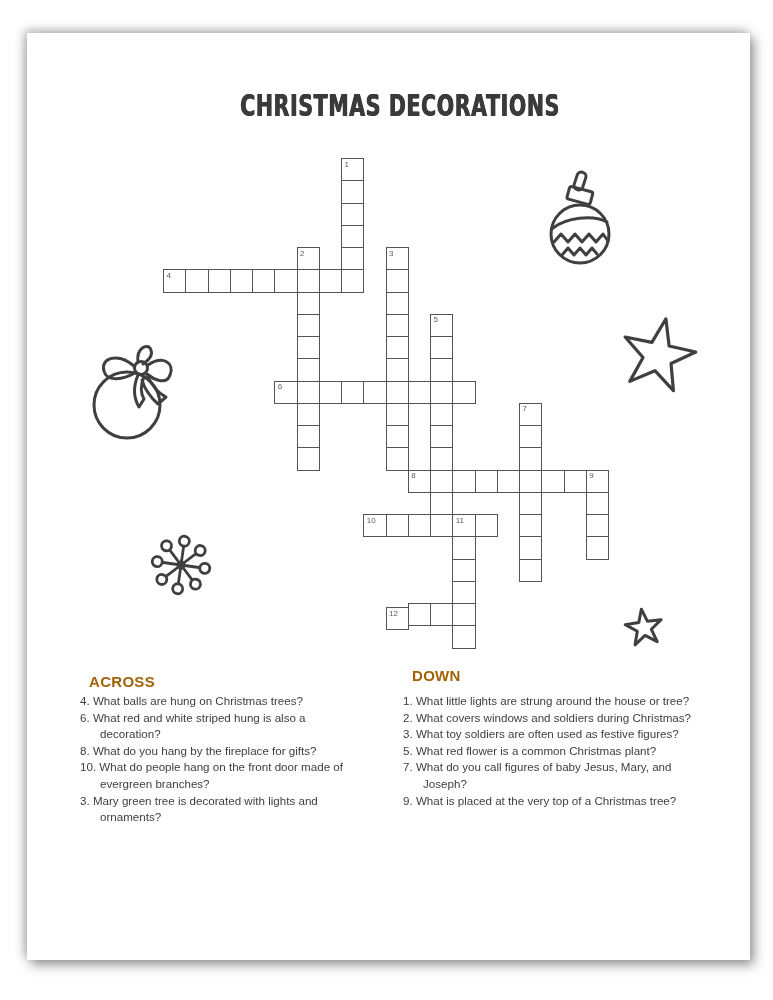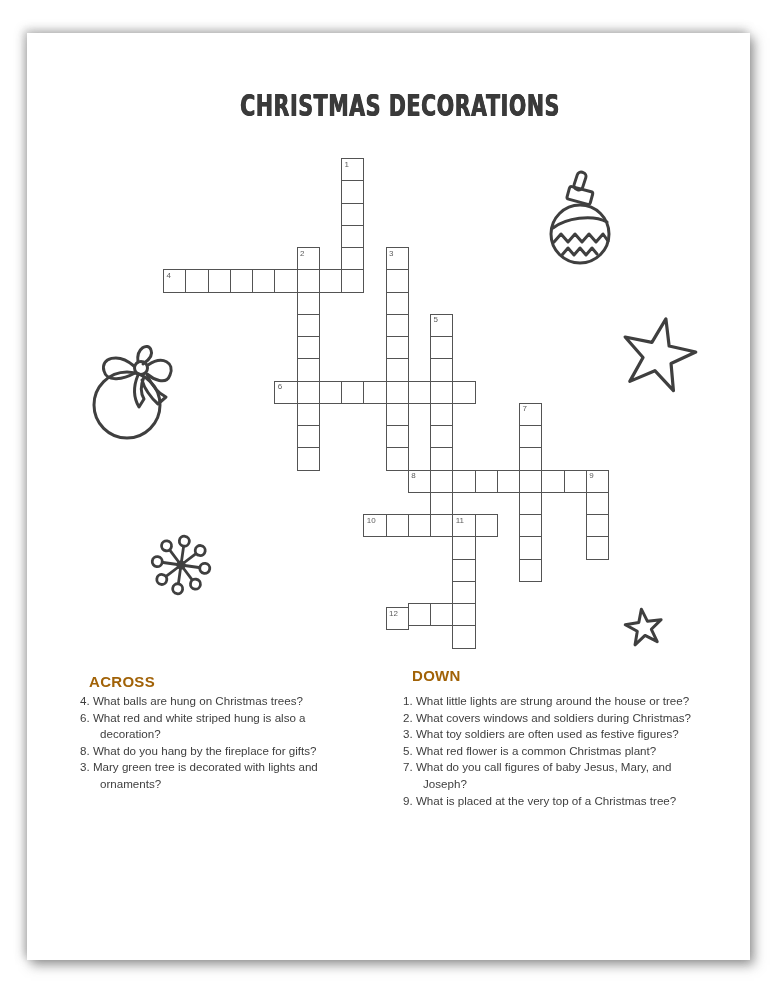--- a/index.html
+++ b/index.html
@@ -209,20 +209,21 @@
 
   <svg class="deco" style="left:595px;top:572px" width="44" height="46" viewBox="0 0 44 46">
     <path d="M22,4 L26.4,16.9 L40.1,17.1 L29.1,25.3 L33.2,38.4 L22,30.5 L10.8,38.4 L14.9,25.3 L3.9,17.1 L17.6,16.9 Z" stroke-width="3" transform="rotate(-8 22 23)"></path>
   </svg>
 
   <h2 class="clue-heading" style="left:53px;top:631px">ACROSS</h2>
   <div class="clue-list" style="left:53px;top:660px;width:288px">
       <div class="clue"><span>4. </span><span>What balls are hung on Christmas trees?</span></div>
       <div class="clue"><span>6. </span><span>What red and white striped hung is also a decoration?</span></div>
       <div class="clue"><span>8. </span><span>What do you hang by the fireplace for gifts?</span></div>
+      <div class="clue"><span>10. </span><span>What do people hang on the front door made of evergreen branches?</span></div>
       <div class="clue"><span>3. </span><span>Mary green tree is decorated with lights and ornaments?</span></div>
     </div>
 
   <h2 class="clue-heading" style="left:376px;top:625px">DOWN</h2>
   <div class="clue-list" style="left:376px;top:660px;width:306px">
       <div class="clue"><span>1. </span><span>What little lights are strung around the house or tree?</span></div>
       <div class="clue"><span>2. </span><span>What covers windows and soldiers during Christmas?</span></div>
       <div class="clue"><span>3. </span><span>What toy soldiers are often used as festive figures?</span></div>
       <div class="clue"><span>5. </span><span>What red flower is a common Christmas plant?</span></div>
       <div class="clue"><span>7. </span><span>What do you call figures of baby Jesus, Mary, and Joseph?</span></div>

